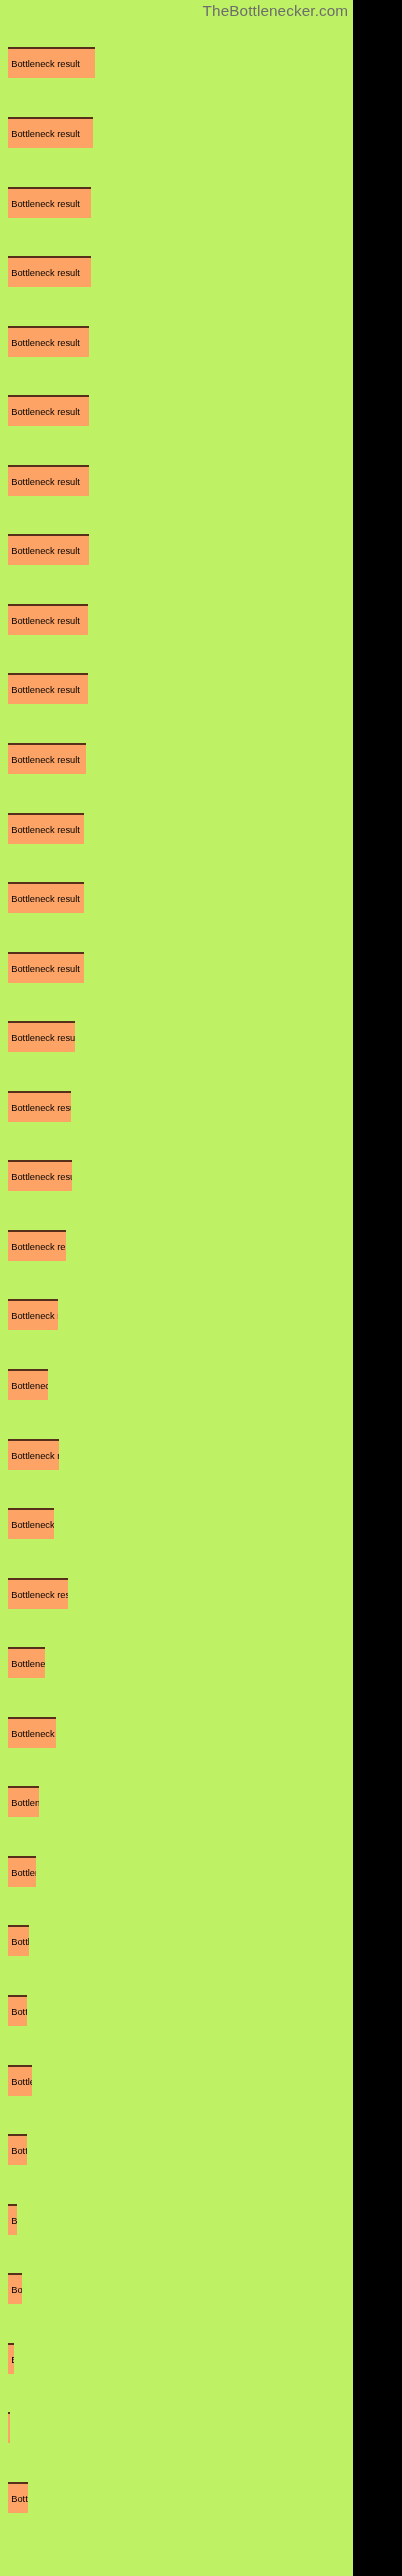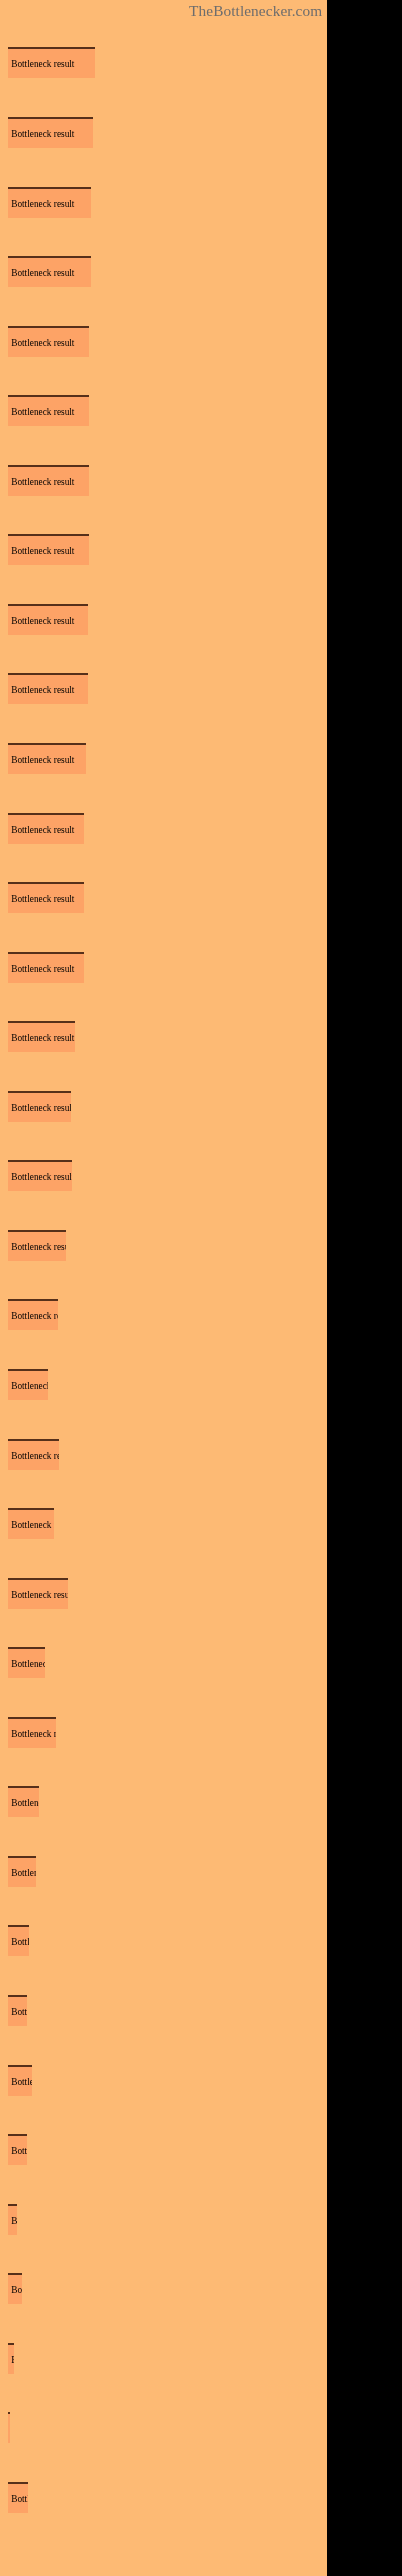--- a/index.html
+++ b/index.html
@@ -13,24 +13,23 @@
     position: relative;
     overflow: hidden;
     font-family: "Liberation Sans", sans-serif;
     -webkit-font-smoothing: antialiased;
   }
 
   #chart-root {
     position: absolute;
     left: 0;
     top: 0;
-    width: 327px;
+    width: 353px;
     height: 2576px;
-    background: #fdba74;
-    font-family: Liberation Serif, serif;
+    background: #bef264;
   }
 
   #chart-title {
     position: absolute;
     right: 4.8px;
     top: 0.8px;
     font-size: 15.3px;
     line-height: 19.3px;
     color: #6d6d6d;
     letter-spacing: 0.1px;

